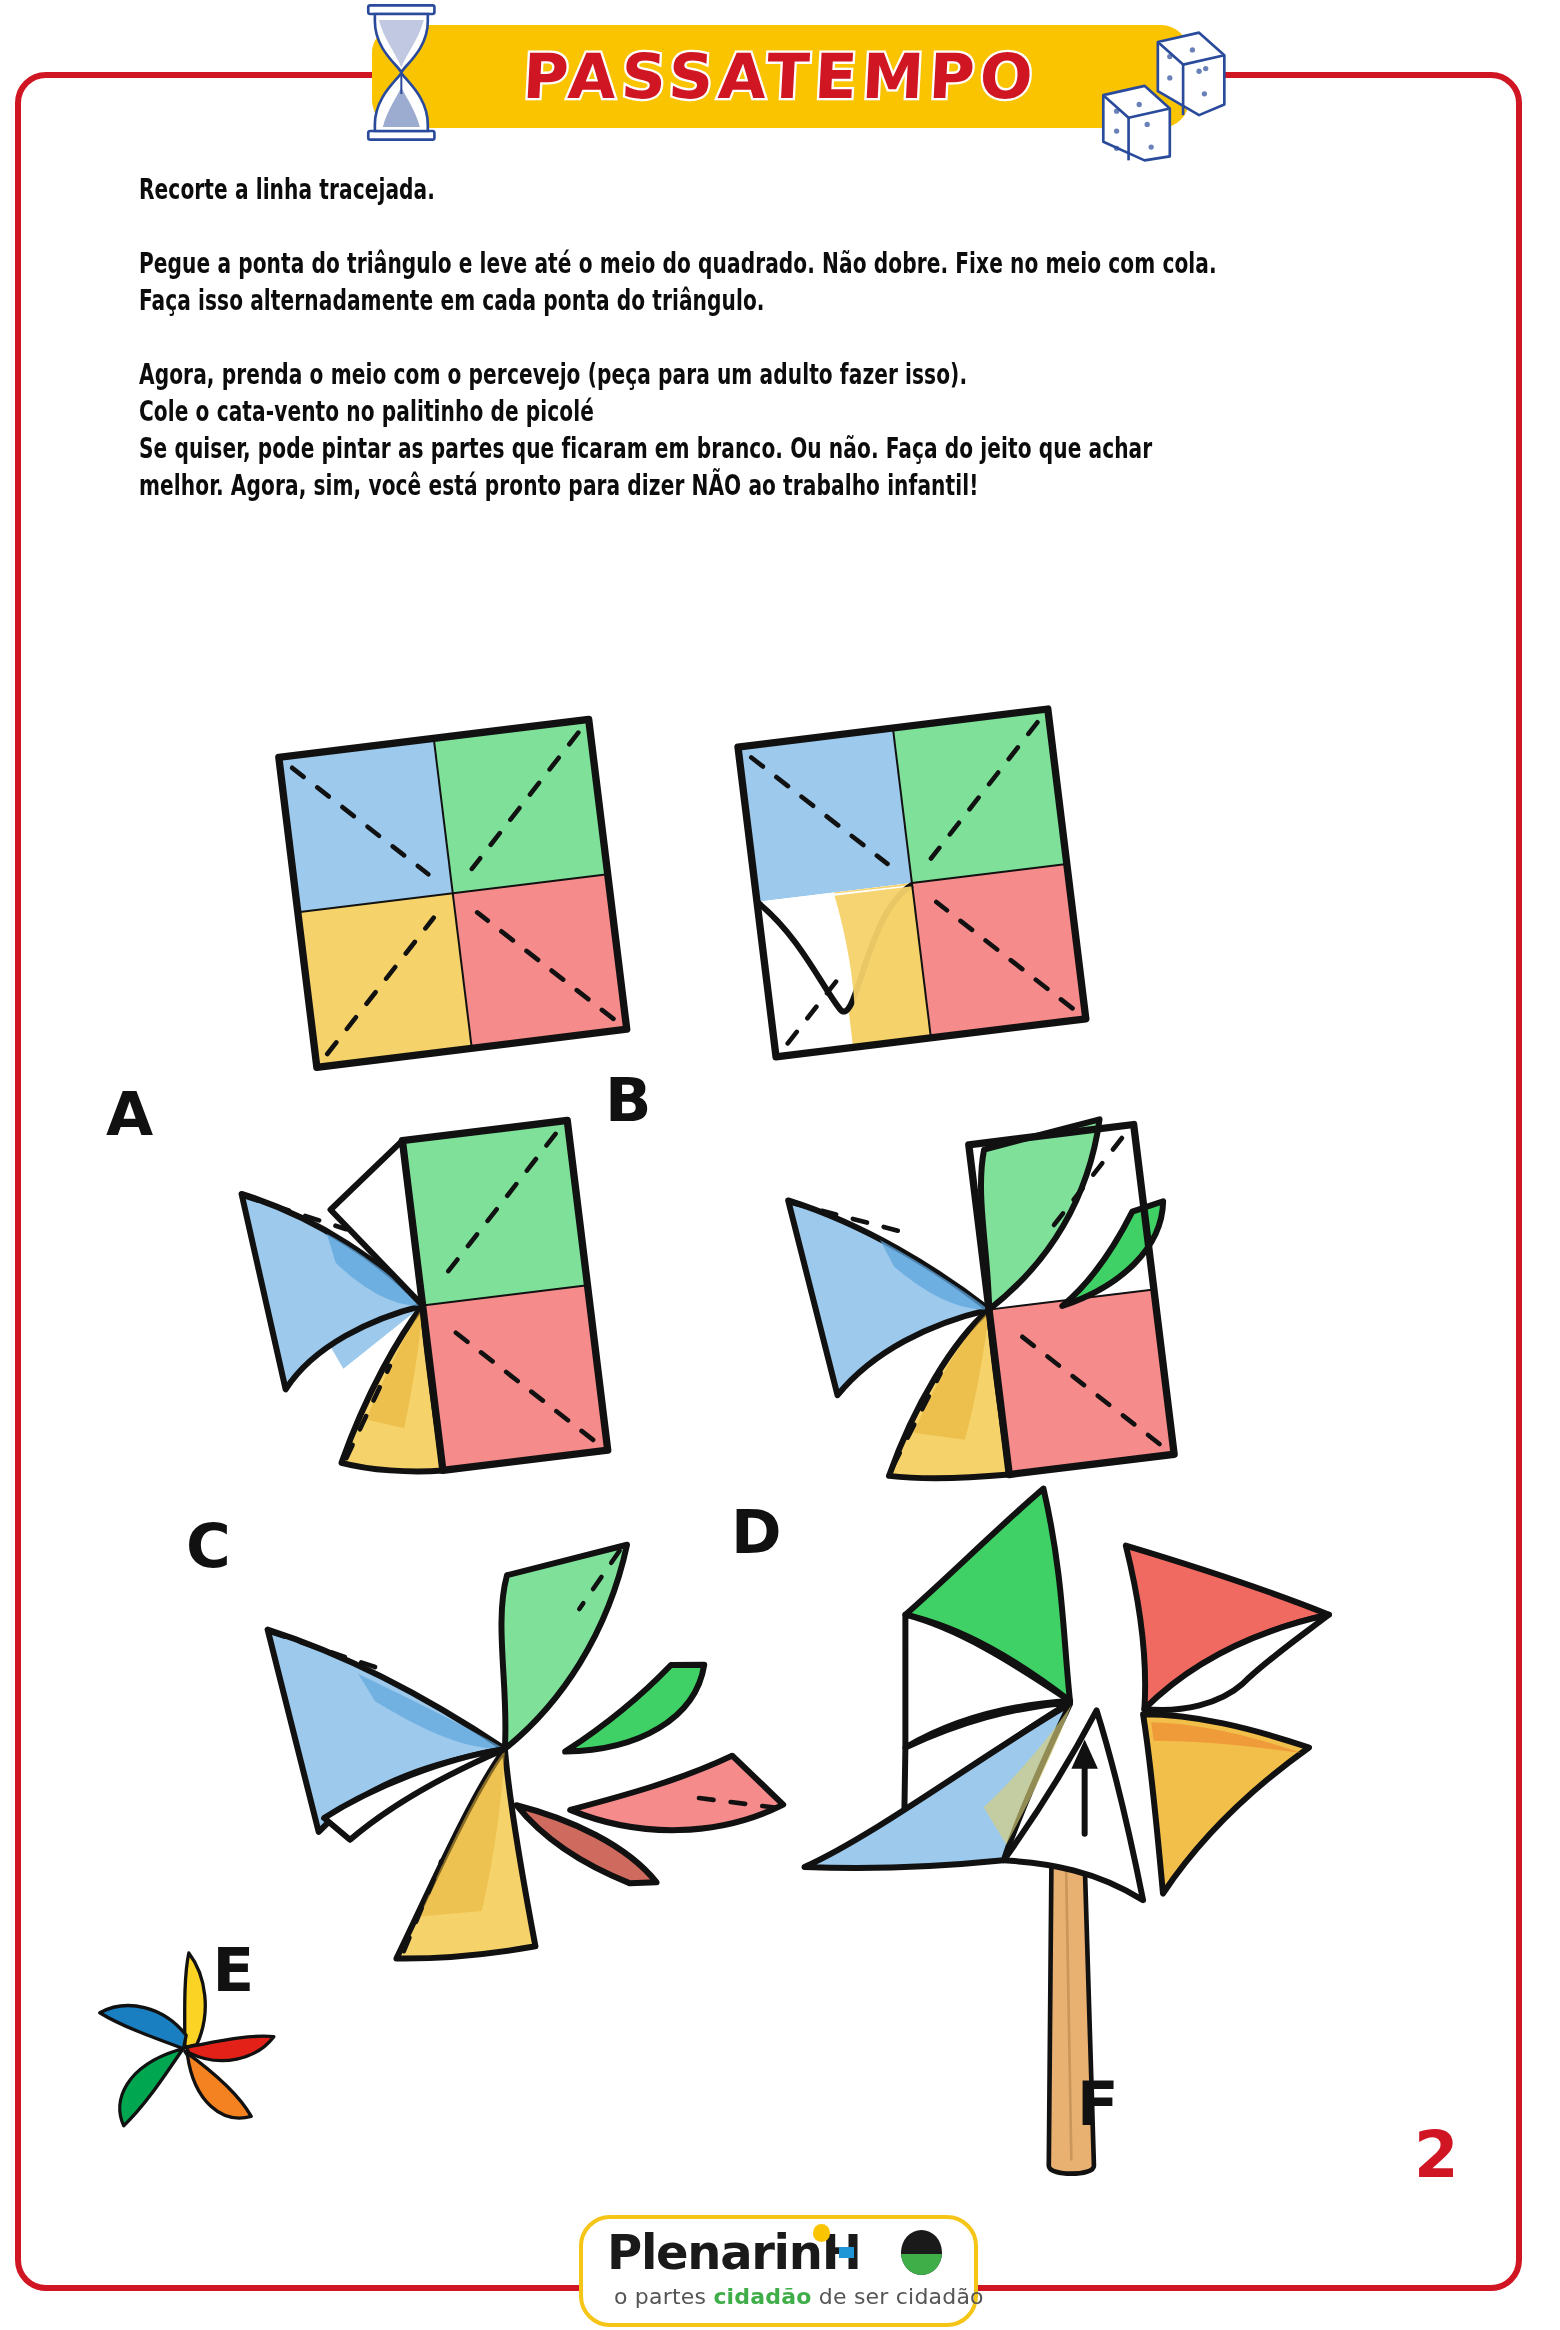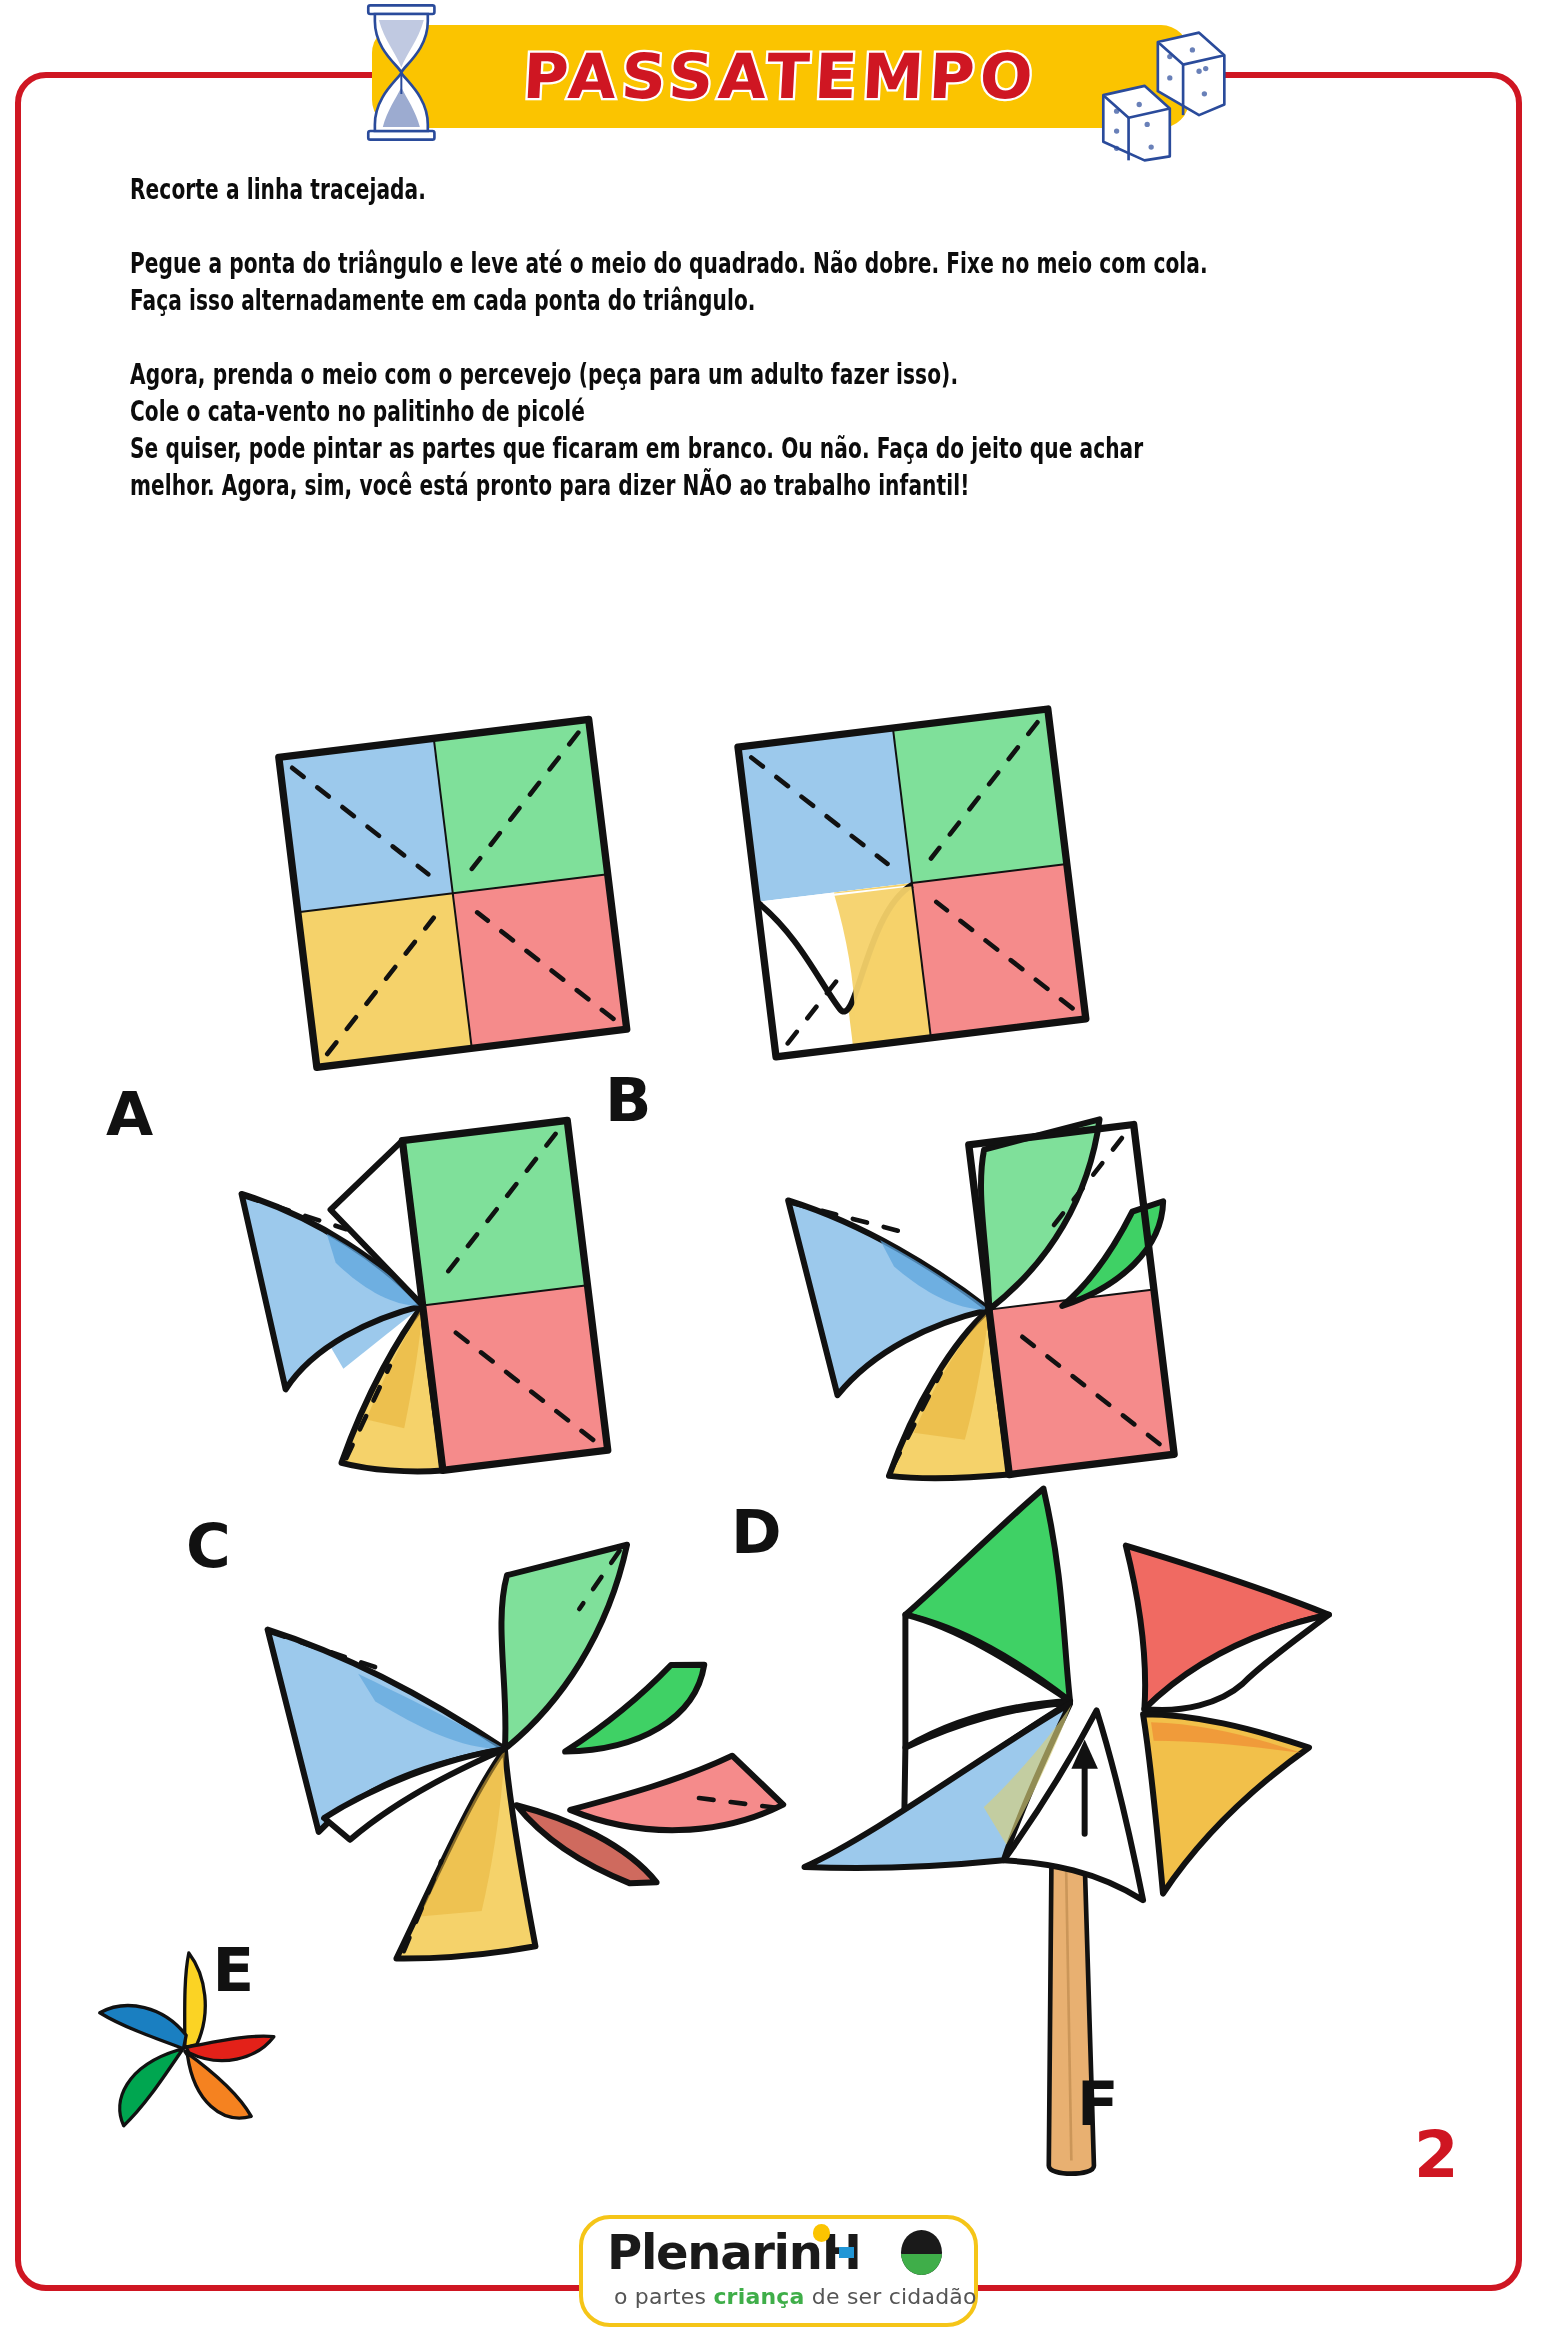--- a/index.html
+++ b/index.html
@@ -74,21 +74,21 @@
     position: absolute;
     right: -40px;
     top: 5.3px;
     width: 143px;
     height: 133px;
   }
 
   
   .instructions {
     position: absolute;
-    left: 130px;
+    left: 139px;
     top: 171px;
     width: 1282px;
   }
   .instr-line {
     font-family: "DejaVu Sans Condensed", "Liberation Sans Narrow", "Liberation Sans", sans-serif;
     font-weight: bold;
     font-size: 28px;
     line-height: 37px;
     color: #0c0c0c;
     transform: scaleX(0.80);
@@ -463,17 +463,17 @@
 </div>
 
 <div class="logo-plenarinho">
   <div class="plen-border"></div>
   <div class="plen-word">PlenarinH</div>
   <div class="plen-dot-i"></div>
   <div class="plen-accent-n"></div>
   <div class="plen-o">
     <div class="plen-o-bottom"></div>
   </div>
-  <div class="plen-tag"><span>o partes </span><b>criança</b><span> de ser cidadão</span></div>
+  <div class="plen-tag"><span>o partes </span><b>cidadão</b><span> de ser cidadão</span></div>
 </div>
 
 <div class="page-number">2</div>
 
 
 </body></html>

